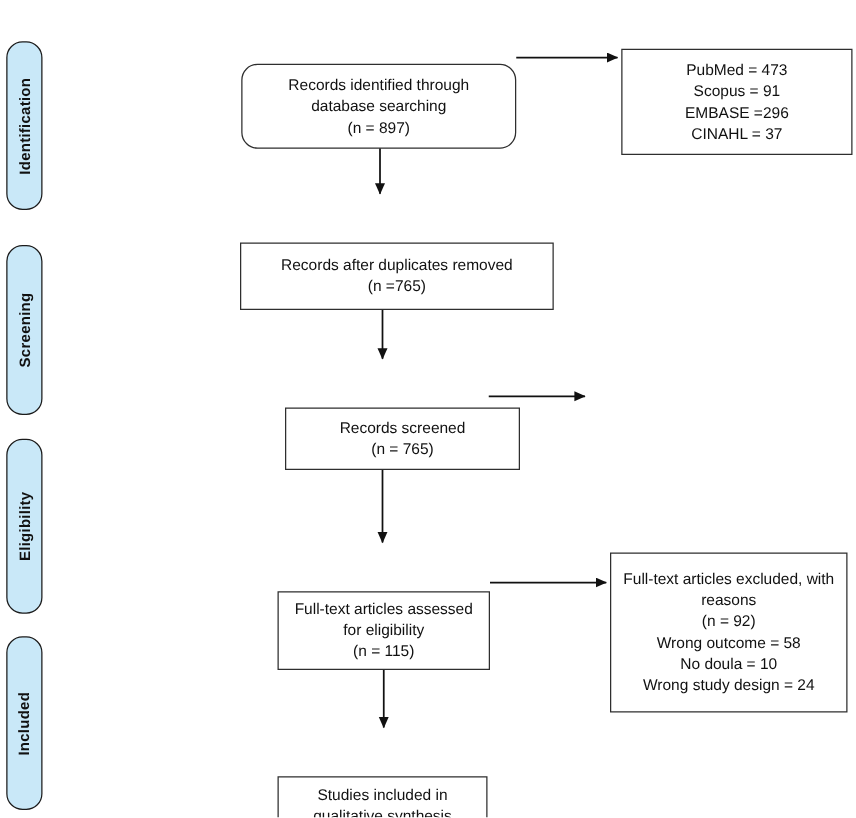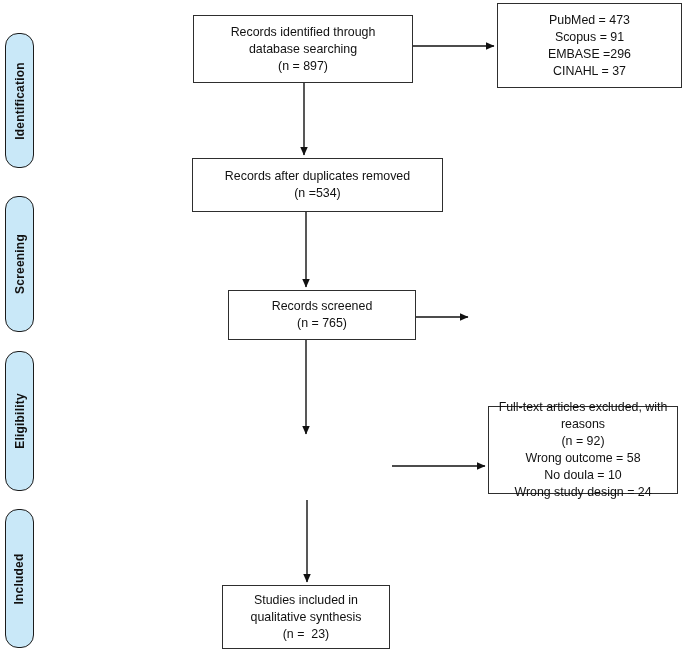--- a/index.html
+++ b/index.html
@@ -49,20 +49,21 @@
     box-sizing: border-box;
     display: flex;
     align-items: center;
     justify-content: center;
     text-align: center;
     white-space: pre-wrap;
     font-size: 12.4px;
     line-height: 17px;
     color: #111111;
     padding: 12px 4px;
+    margin-top: 36px;
   }
 </style>
 </head>
 <body>
 
 <div class="canvas">
 
   <svg class="arrows" viewBox="0 0 685 654" xmlns="http://www.w3.org/2000/svg">
     <defs>
       <marker id="ah" markerWidth="10" markerHeight="9" refX="8.5" refY="4" orient="auto" markerUnits="userSpaceOnUse">
@@ -84,32 +85,35 @@
   <div class="stage" style="left:5px; top:196px; height:136px;">
     <span class="stage-text">Screening</span>
   </div>
   <div class="stage" style="left:5px; top:351px; height:140px;">
     <span class="stage-text">Eligibility</span>
   </div>
   <div class="stage" style="left:5px; top:509px; height:139px;">
     <span class="stage-text">Included</span>
   </div>
 
-  <div class="box" style="left:193px; top:15px;  width:220px; height:68px;">Records identified through
+  <div class="box" style="left:193px; top:15px;  width:220px; height:68px;border-radius:13px;">Records identified through
 database searching
 (n = 897)</div>
   <div class="box" style="left:497px; top:3px;   width:185px; height:85px;">PubMed = 473
 Scopus = 91
 EMBASE =296
 CINAHL = 37</div>
   <div class="box" style="left:192px; top:158px; width:251px; height:54px;">Records after duplicates removed
-(n =534)</div>
+(n =765)</div>
   <div class="box" style="left:228px; top:290px; width:188px; height:50px;">Records screened
 (n = 765)</div>
-  <div class="box" style="left:488px; top:406px; width:190px; height:88px;">Full-text articles excluded, with
+  <div class="box" style="left:222px; top:437px; width:170px; height:63px;">Full-text articles assessed
+for eligibility
+(n = 115)</div>
+  <div class="box" style="left:488px; top:406px; width:190px; height:128px;">Full-text articles excluded, with
 reasons
 (n = 92)
 Wrong outcome = 58
 No doula = 10
 Wrong study design = 24</div>
   <div class="box" style="left:222px; top:585px; width:168px; height:64px;">Studies included in
 qualitative synthesis
 (n =  23)</div>
 
 </div>

